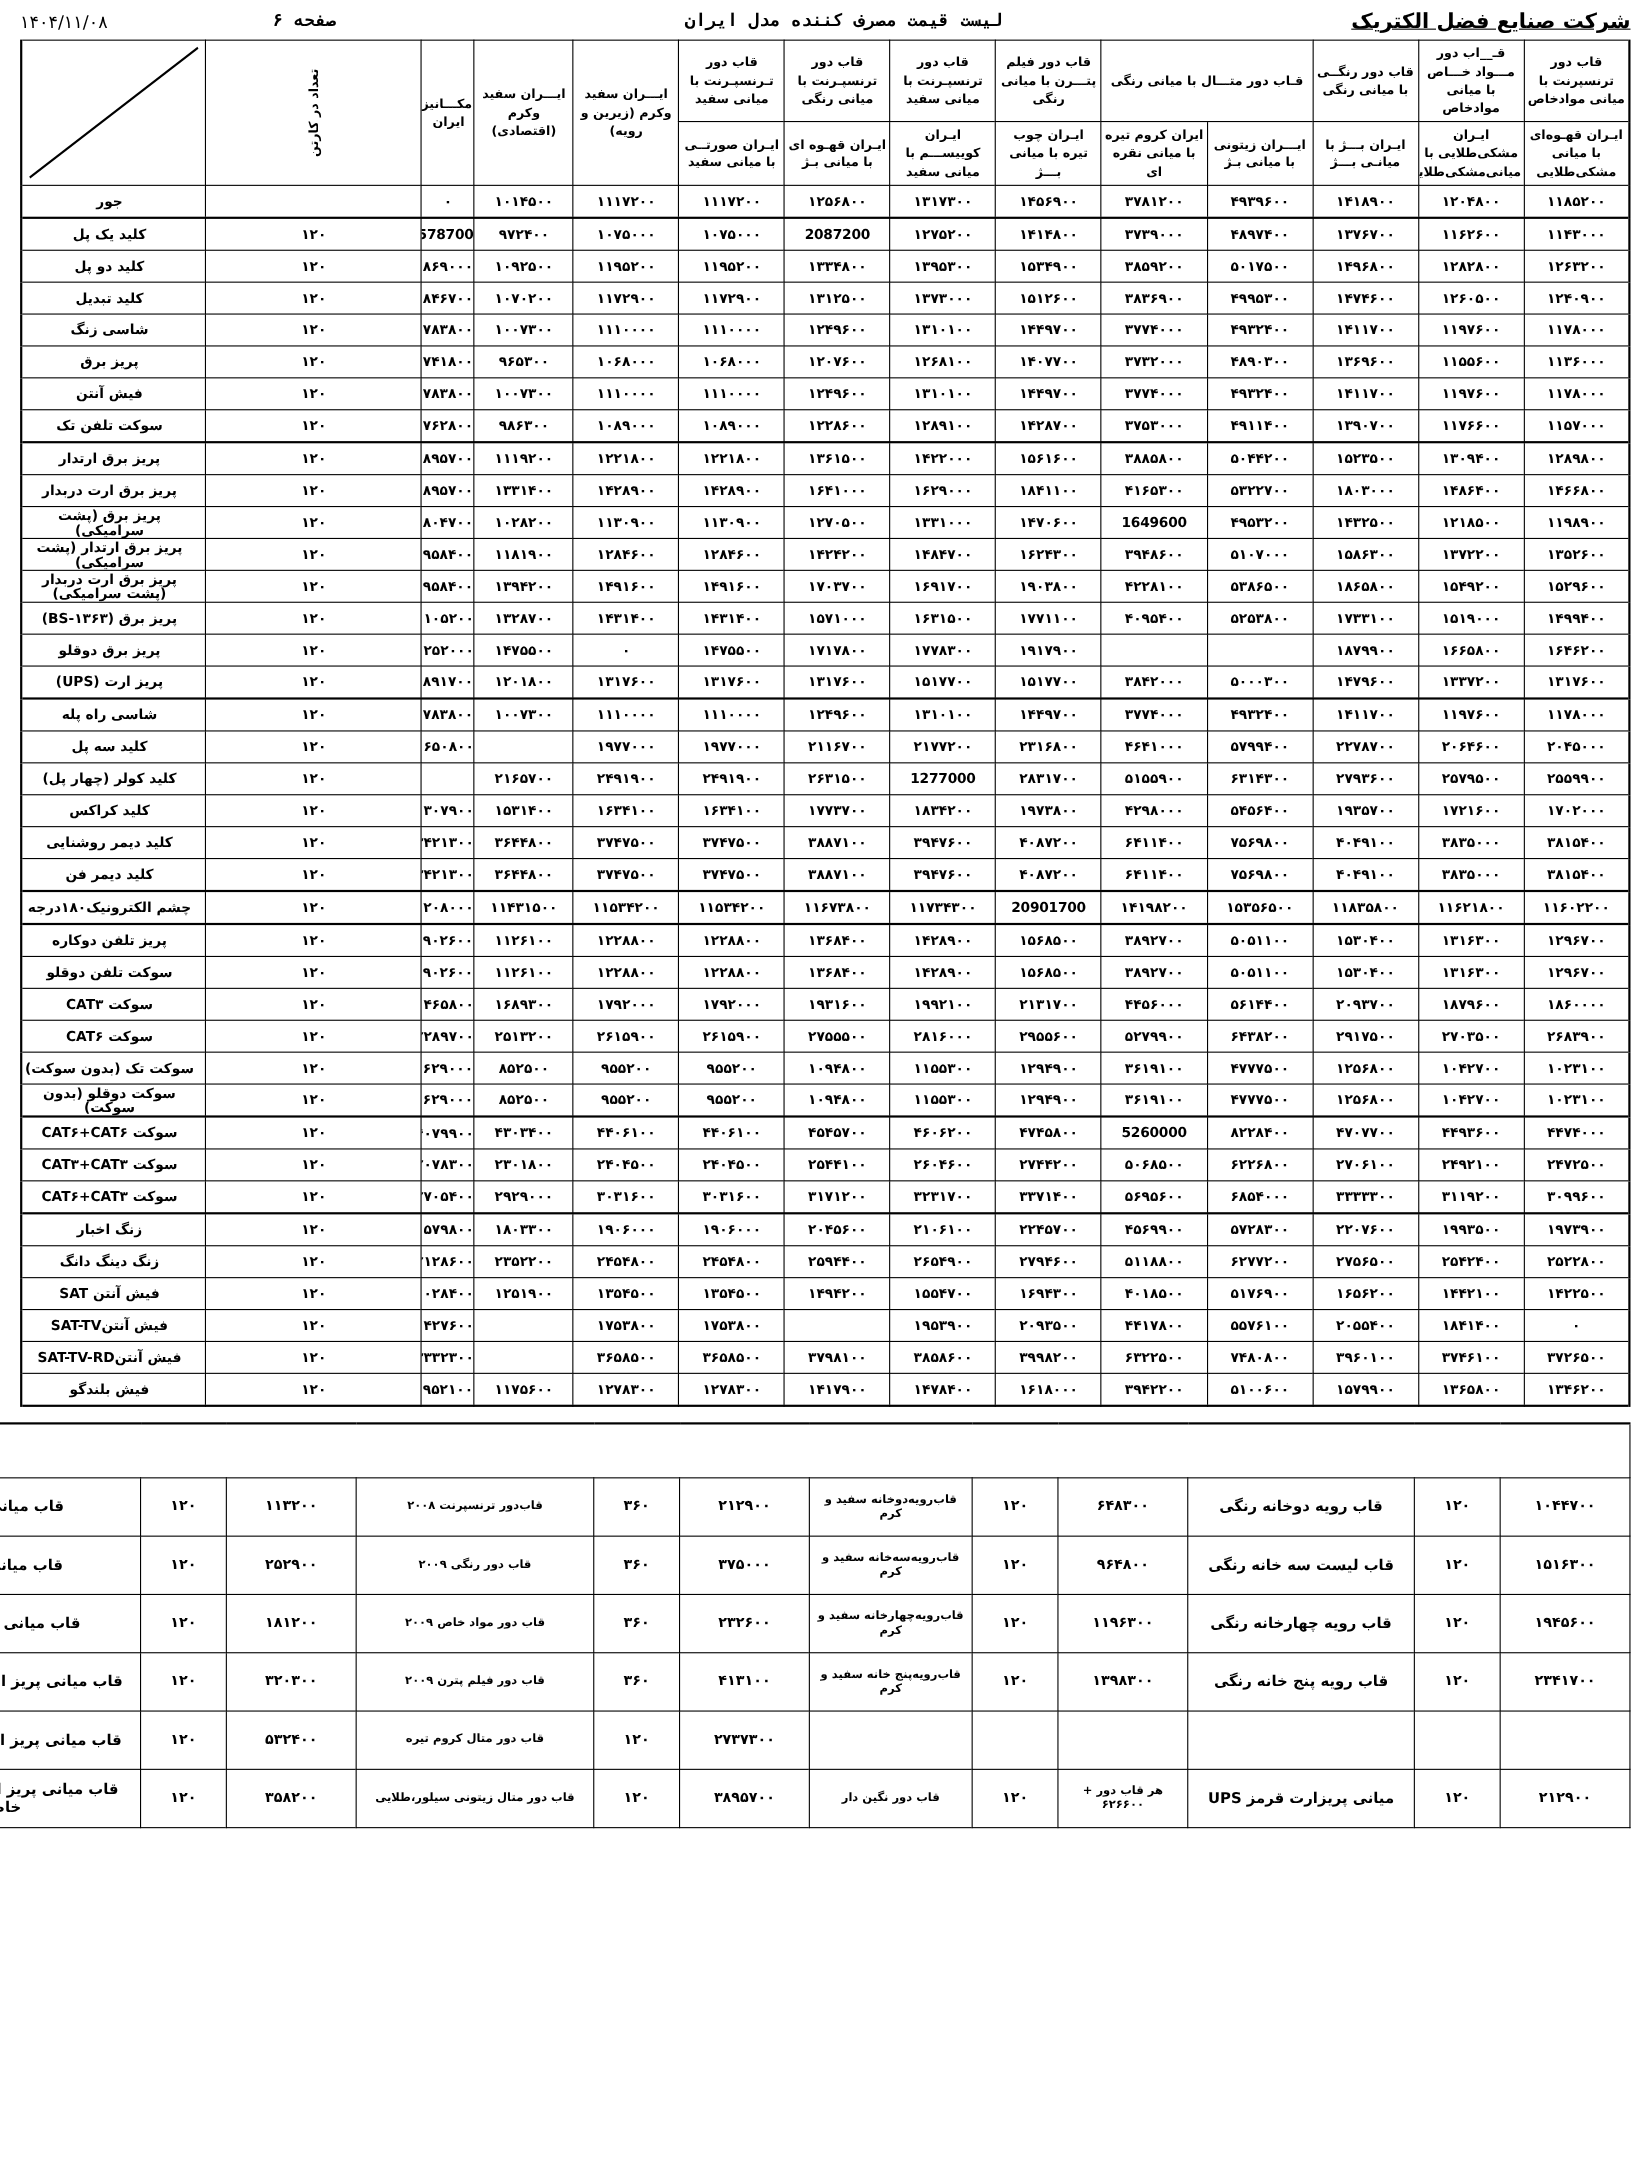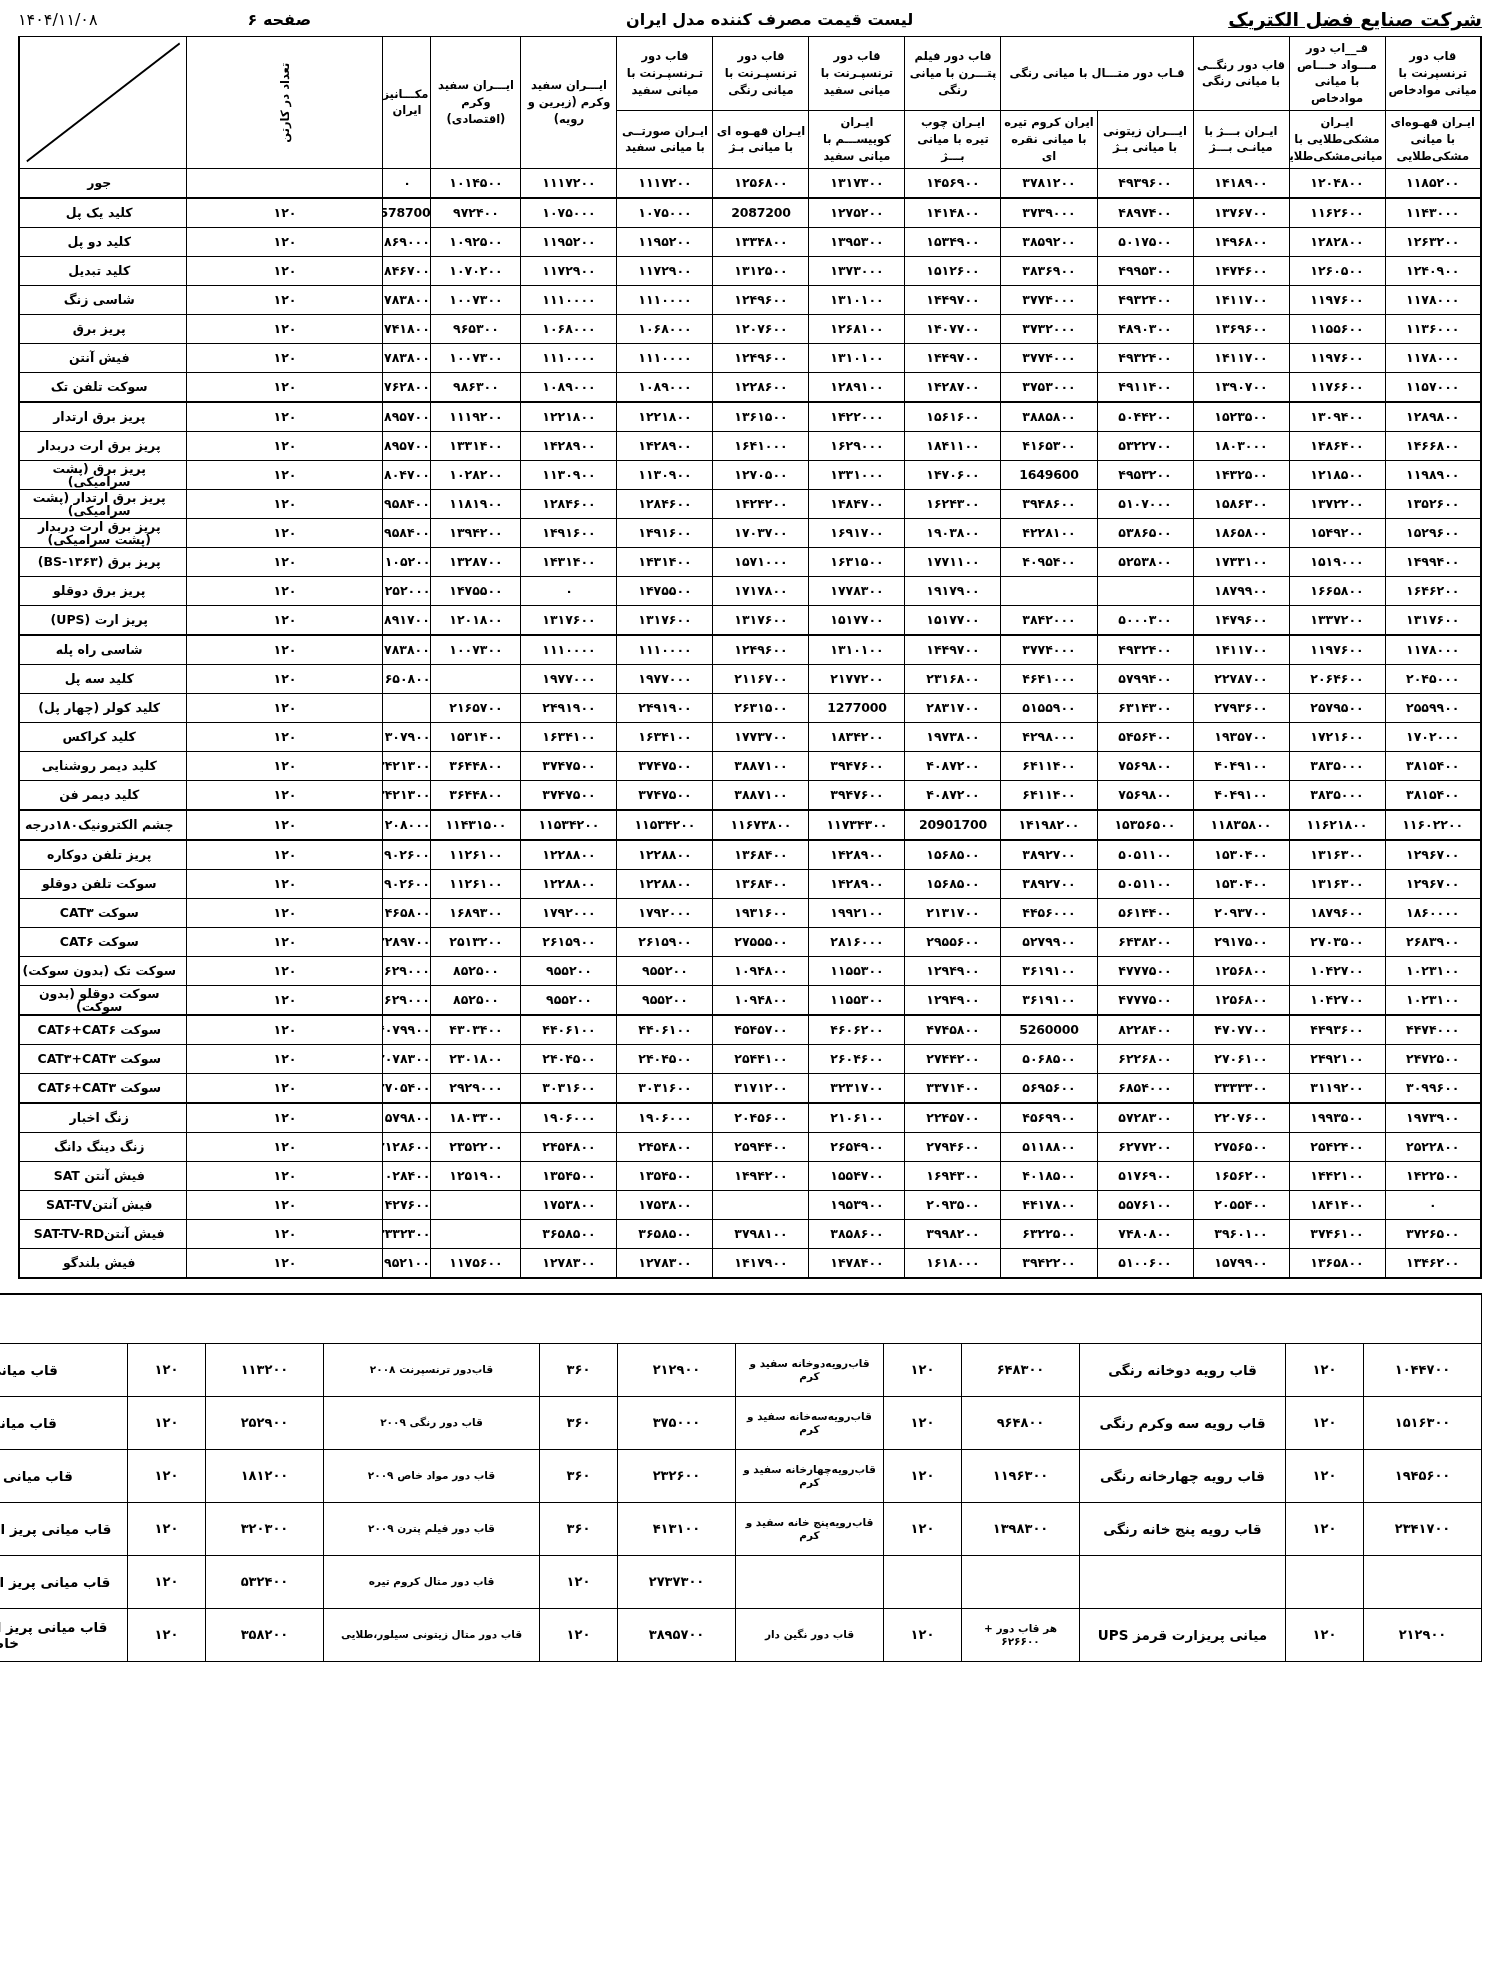--- a/index.html
+++ b/index.html
@@ -7,21 +7,21 @@
     width:1500px;height:1974px;
     font-family:"DejaVu Sans","Liberation Sans",sans-serif;
     color:#000;
     direction:rtl;
   }
   .page{position:relative;width:1500px;height:1974px;box-sizing:border-box;padding:4px 18px 0 18px;}
 
   
   .pg-head{display:flex;align-items:center;justify-content:space-between;height:30px;font-weight:bold;font-size:16px;}
   .pg-head .company{font-size:19px;font-weight:bold;letter-spacing:0px;text-decoration:underline;}
-  .pg-head .mid{font-size:16px;font-weight:bold;}
+  .pg-head .mid{font-size:16px;font-weight:bold;font-family:Liberation Mono, monospace;}
   .pg-head .date{font-size:16px;font-weight:normal;direction:ltr;}
   .pg-head .left-group{display:flex;gap:150px;align-items:center;}
 
   
   table{border-collapse:collapse;table-layout:fixed;}
   .main-tbl{width:1464px;margin-top:2px;}
   .main-tbl td,.main-tbl th{
     border:1px solid #000;
     text-align:center;
     vertical-align:middle;
@@ -780,21 +780,21 @@
             <td class="">۲۱۲۹۰۰</td>
             <td class="">۳۶۰</td>
             <td class="small">قاب‌دور ترنسپرنت ۲۰۰۸</td>
             <td class="">۱۱۳۲۰۰</td>
             <td class="">۱۲۰</td>
             <td class="lbl">قاب میانی سفید</td>
           </tr>
           <tr>
             <td class="">۱۵۱۶۳۰۰</td>
             <td class="">۱۲۰</td>
-            <td class="lbl">قاب رویه سه وکرم رنگی</td>
+            <td class="lbl">قاب لیست سه خانه رنگی</td>
             <td class="">۹۶۴۸۰۰</td>
             <td class="">۱۲۰</td>
             <td class="small">قاب‌رویه‌سه‌خانه سفید و کرم</td>
             <td class="">۳۷۵۰۰۰</td>
             <td class="">۳۶۰</td>
             <td class="small">قاب دور رنگی ۲۰۰۹</td>
             <td class="">۲۵۲۹۰۰</td>
             <td class="">۱۲۰</td>
             <td class="lbl">قاب میانی رنگی</td>
           </tr>

